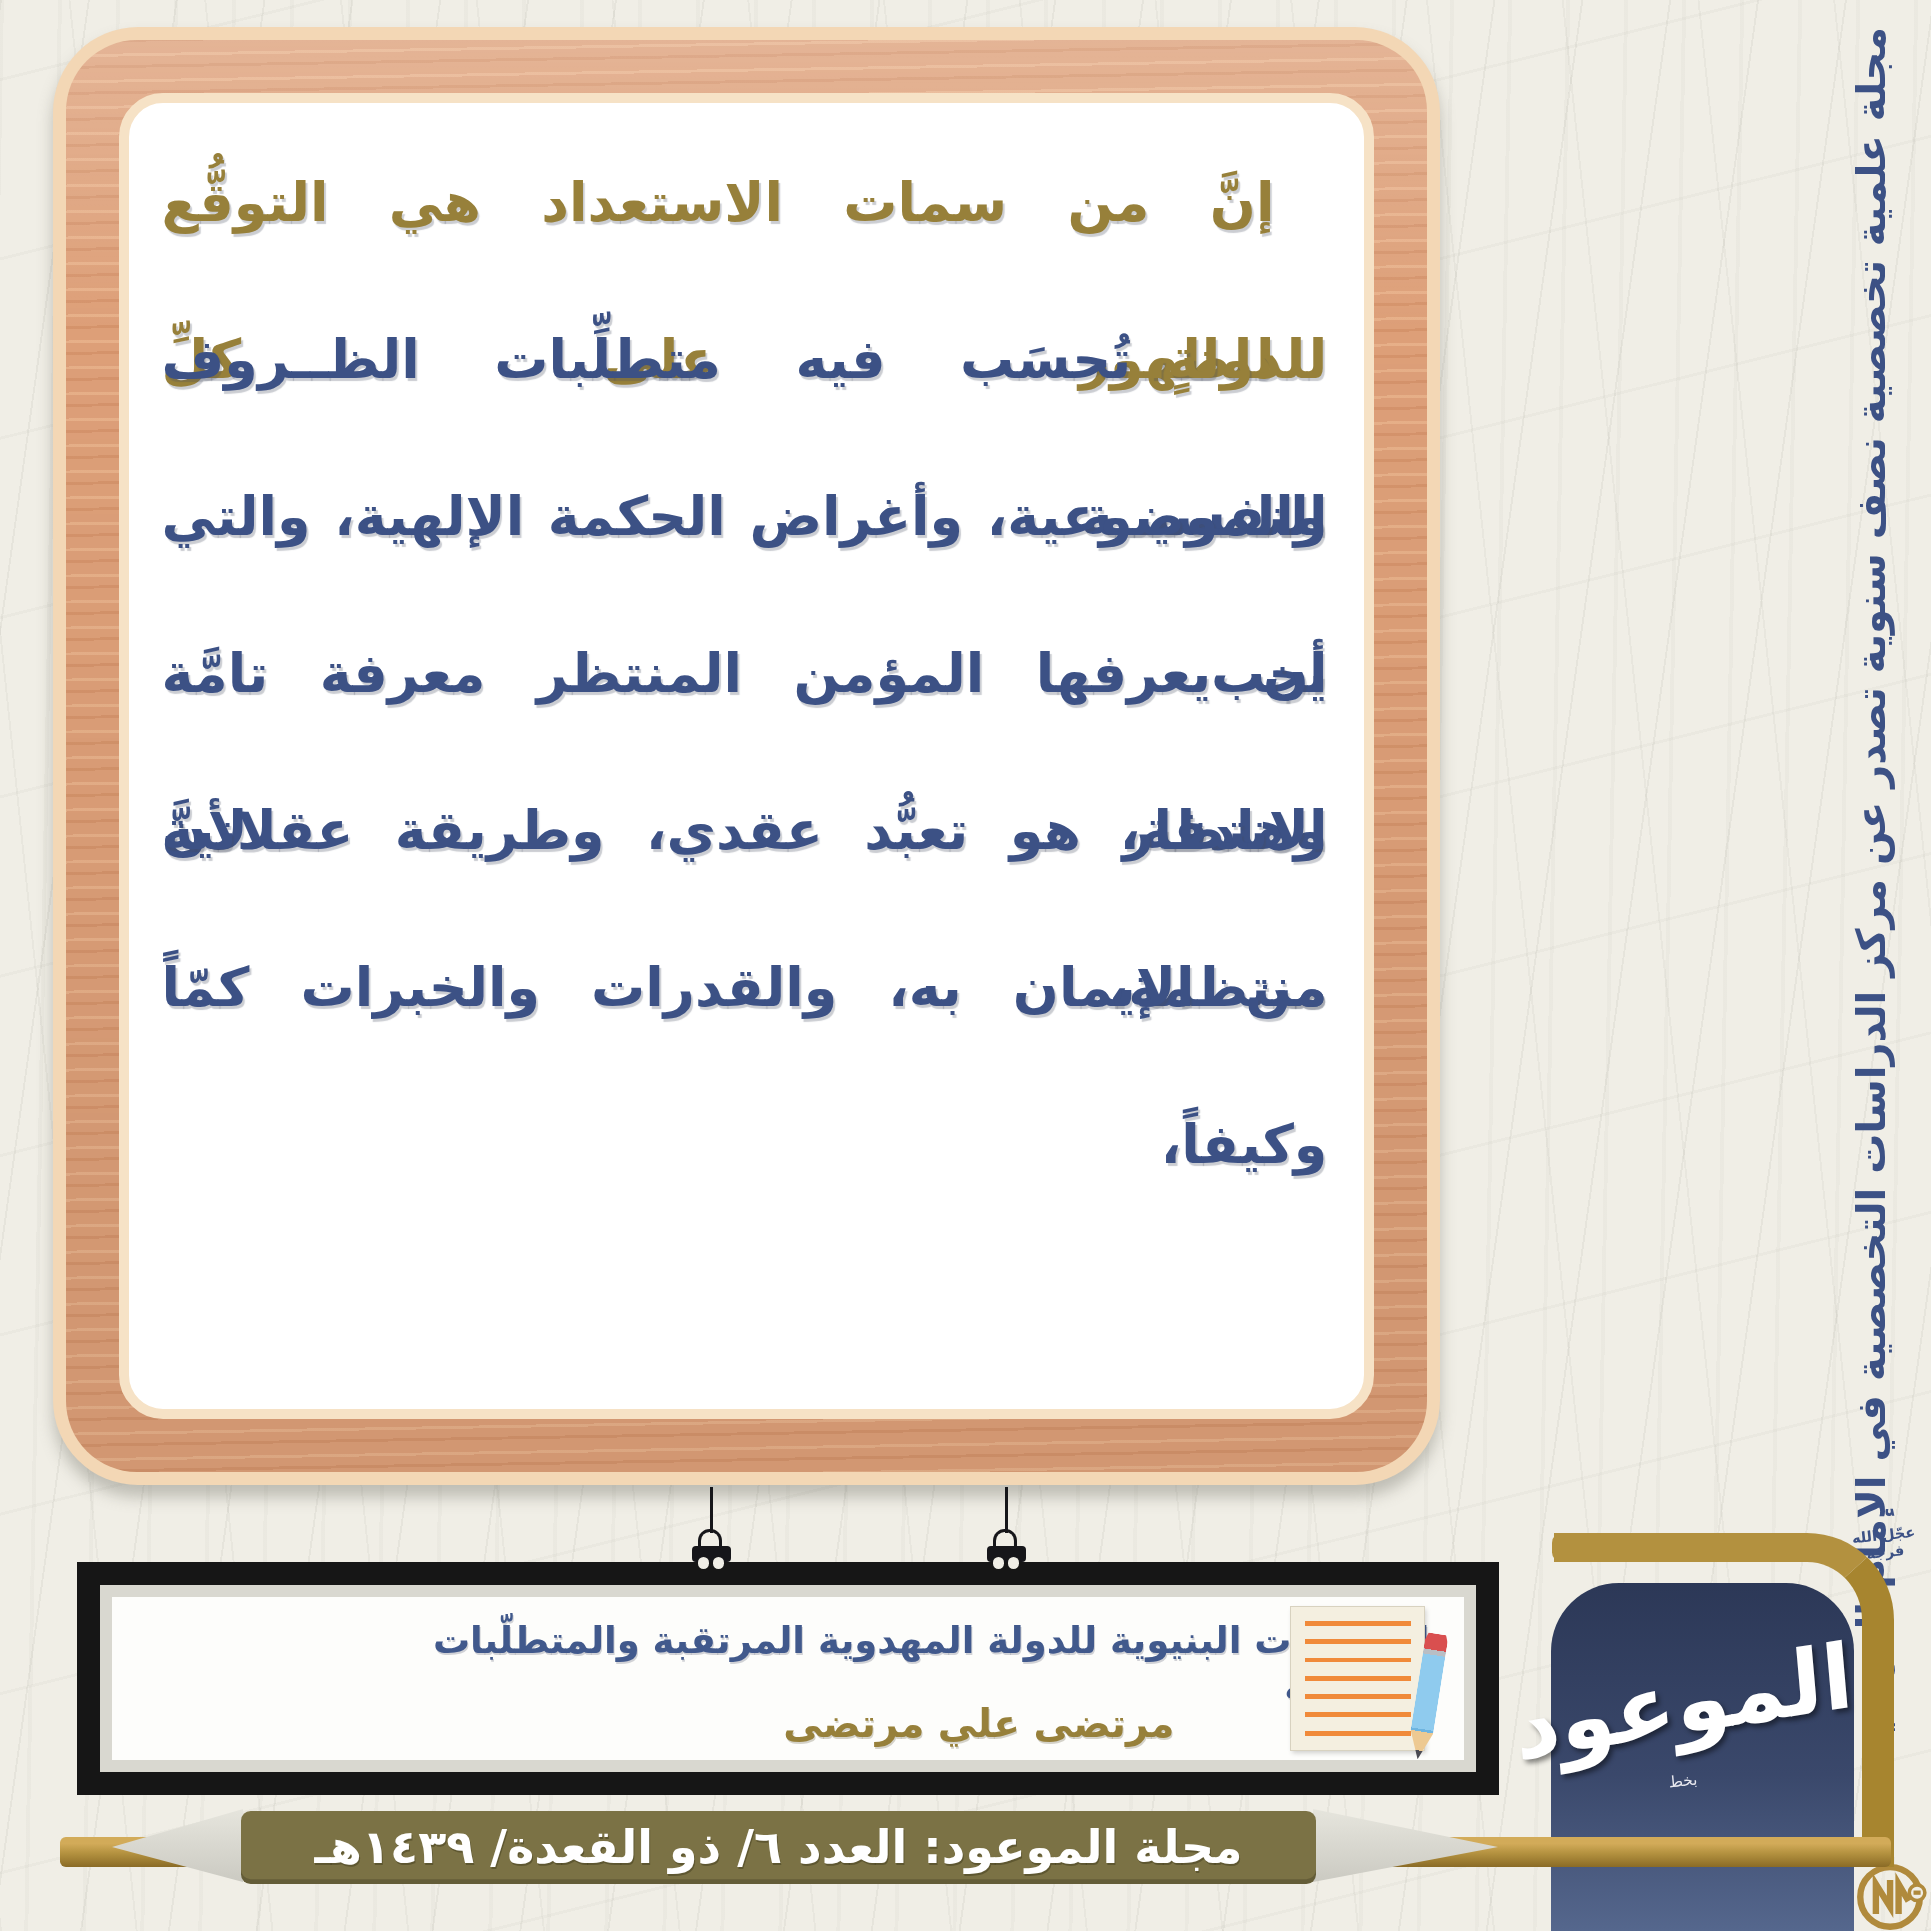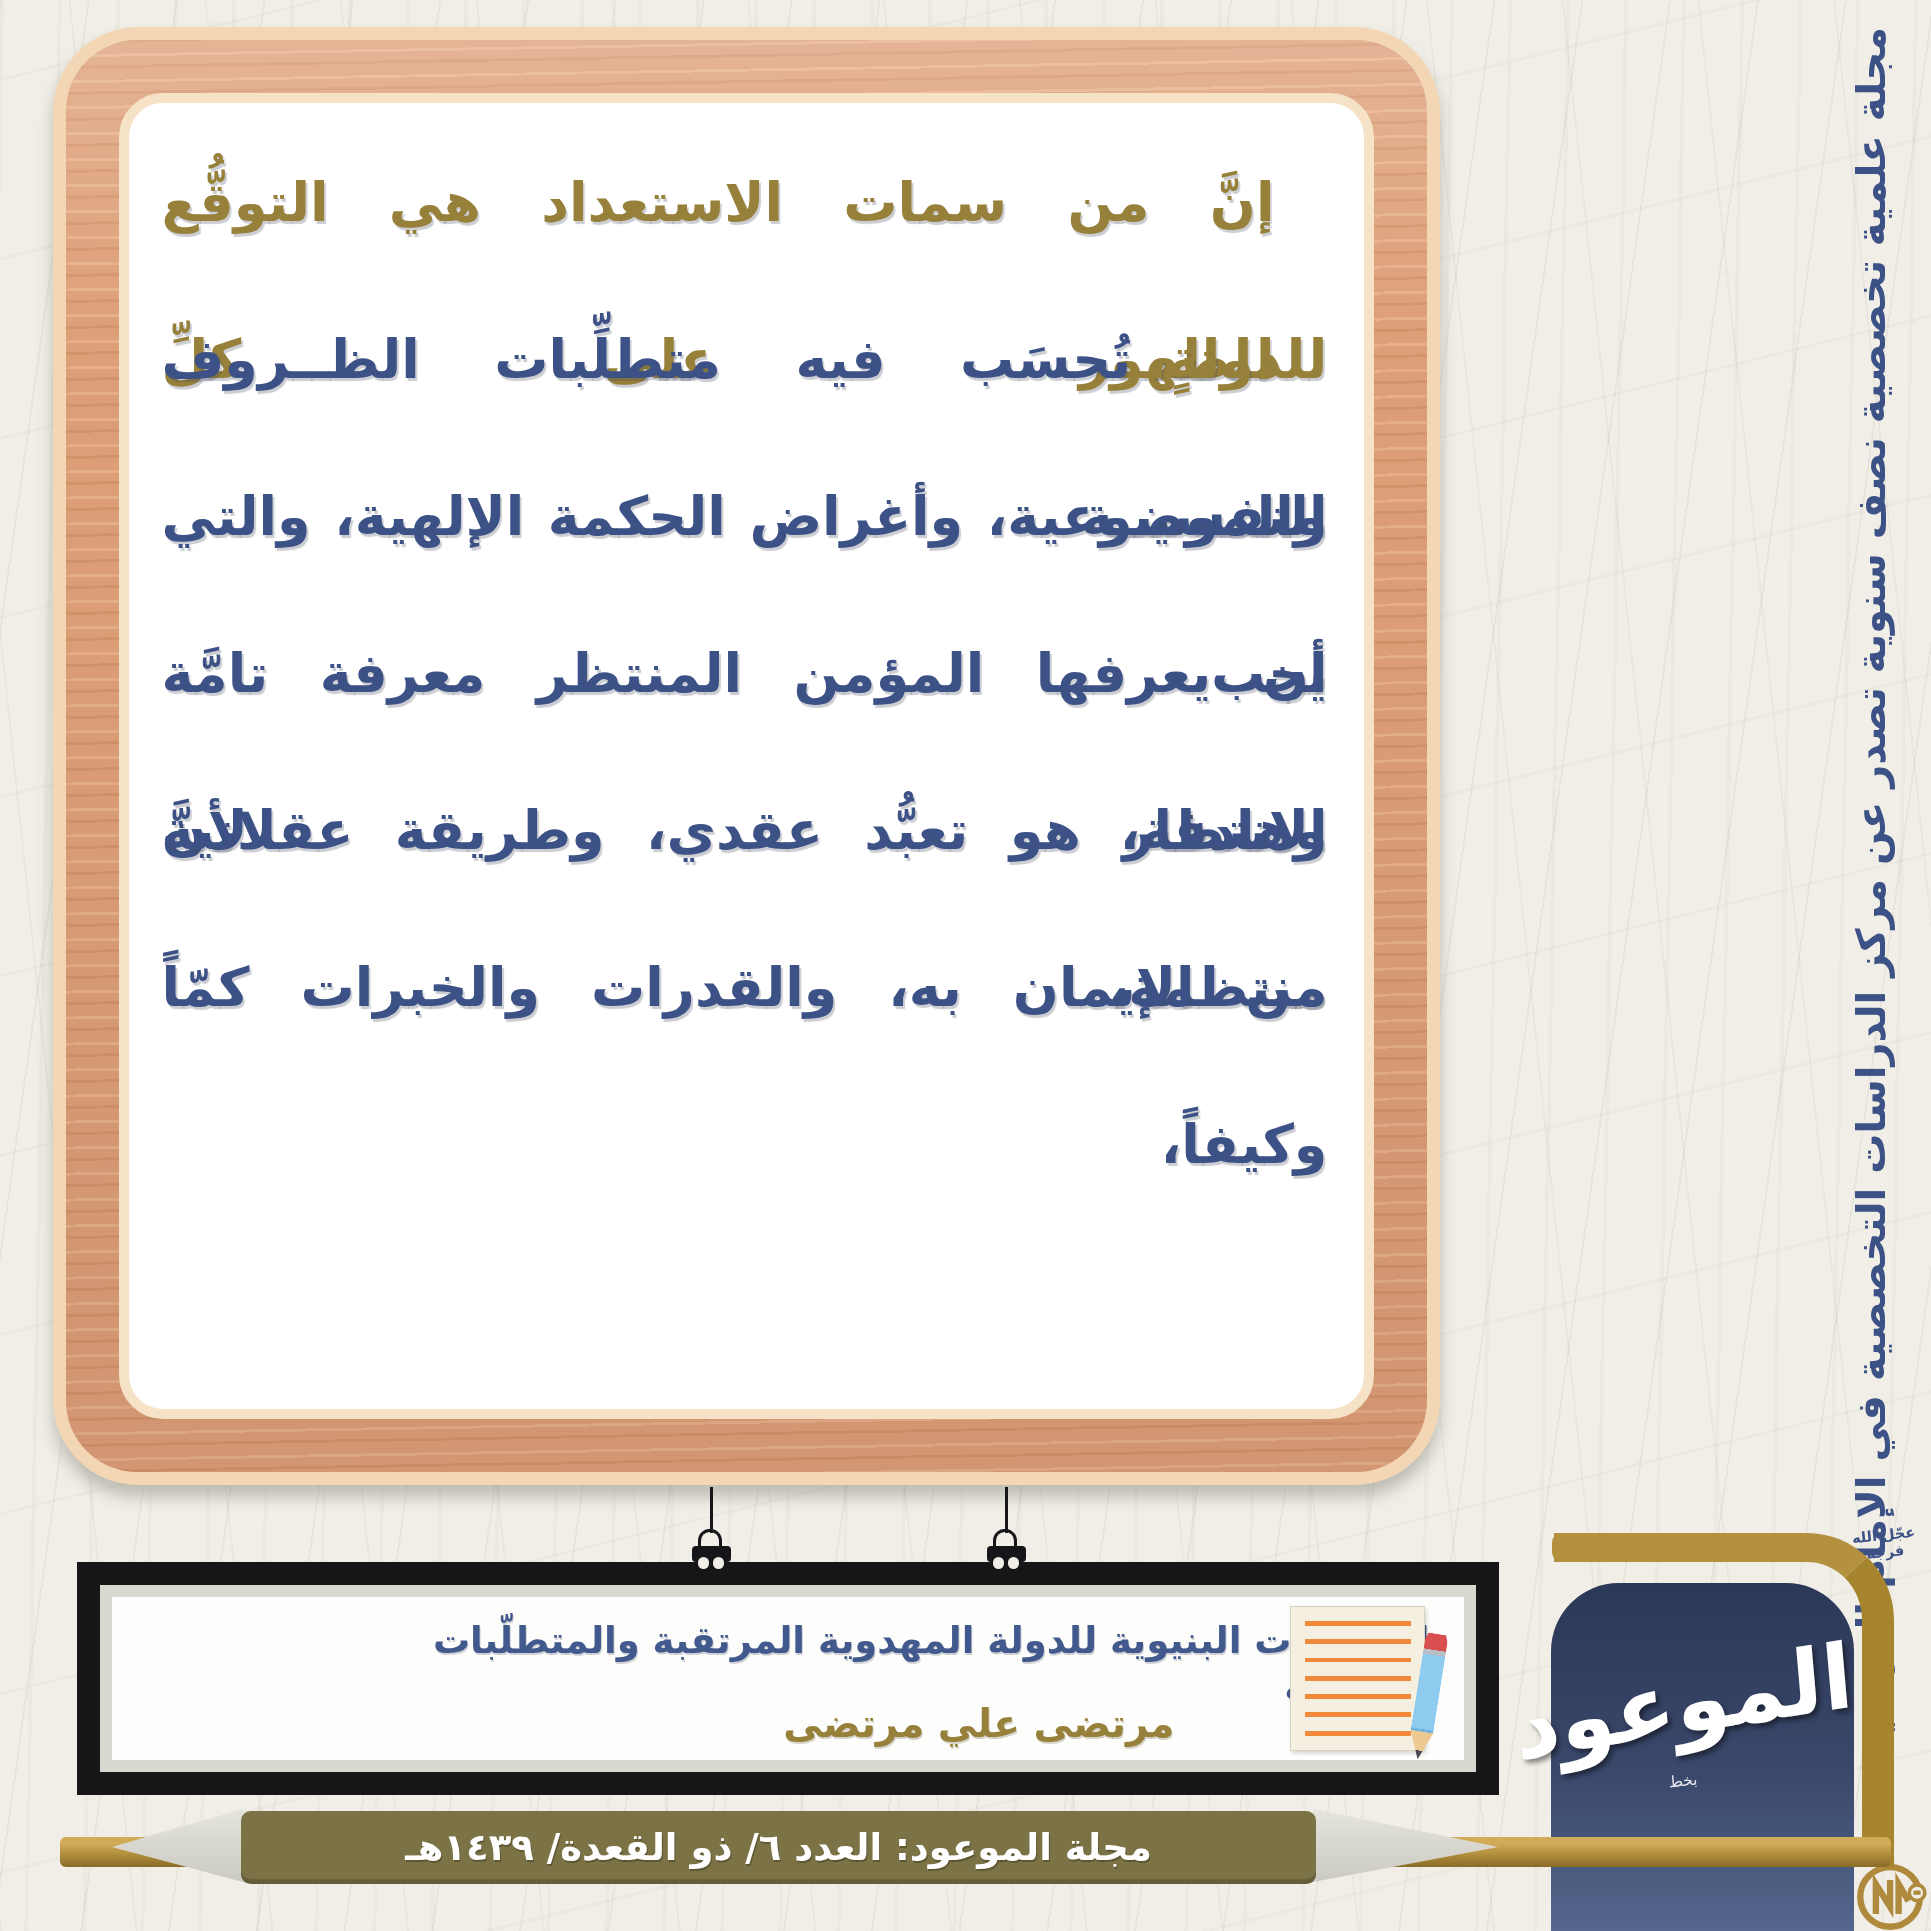--- a/index.html
+++ b/index.html
@@ -83,21 +83,21 @@
     border-top:29px solid #b3913f;border-right:32px solid #a7852f;
     border-top-right-radius:87px;box-sizing:border-box;}
   .bracket::before{content:"";position:absolute;left:-1.9px;top:-29px;width:19.3px;height:29px;
     background:#b3913f;border-radius:9.7px 0 0 9.7px;}
   .wing{position:absolute;top:1809px;height:73px;z-index:5;
     background:linear-gradient(180deg,#e6e5dd,#cbcac2);}
   .wing.left{left:112px;width:131px;clip-path:polygon(100% 0,0 52%,100% 100%);}
   .wing.right{left:1313px;width:185px;clip-path:polygon(0 0,100% 52%,0 100%);}
   .footer-bar{position:absolute;left:241px;top:1811px;width:1075px;height:73px;z-index:6;
     background:#7b7245;border-radius:9.7px;box-shadow:inset 0 -4.8px 0 rgba(0,0,0,.18);
-    color:#ffffff;font-weight:bold;font-size:37px;line-height:73px;text-align:center;
+    color:#ffffff;font-weight:bold;font-size:46px;line-height:73px;text-align:center;
     text-shadow:1px 1.9px 0 rgba(60,55,25,.45);}
 
   
   .logo-block{position:absolute;left:1551px;top:1583px;width:303px;height:348px;z-index:2;
     border-radius:68px 68px 0 0;
     background:linear-gradient(180deg,#2c3857 0%, #3a486b 55%, #55678d 100%);}
   .logo-word{position:absolute;left:0;right:0;top:64px;text-align:center;
     color:#ffffff;font-weight:bold;font-size:89px;
     transform:rotate(-9deg) skewX(-4deg);
     text-shadow:2.9px 3.9px 5.8px rgba(0,0,0,.45);}

